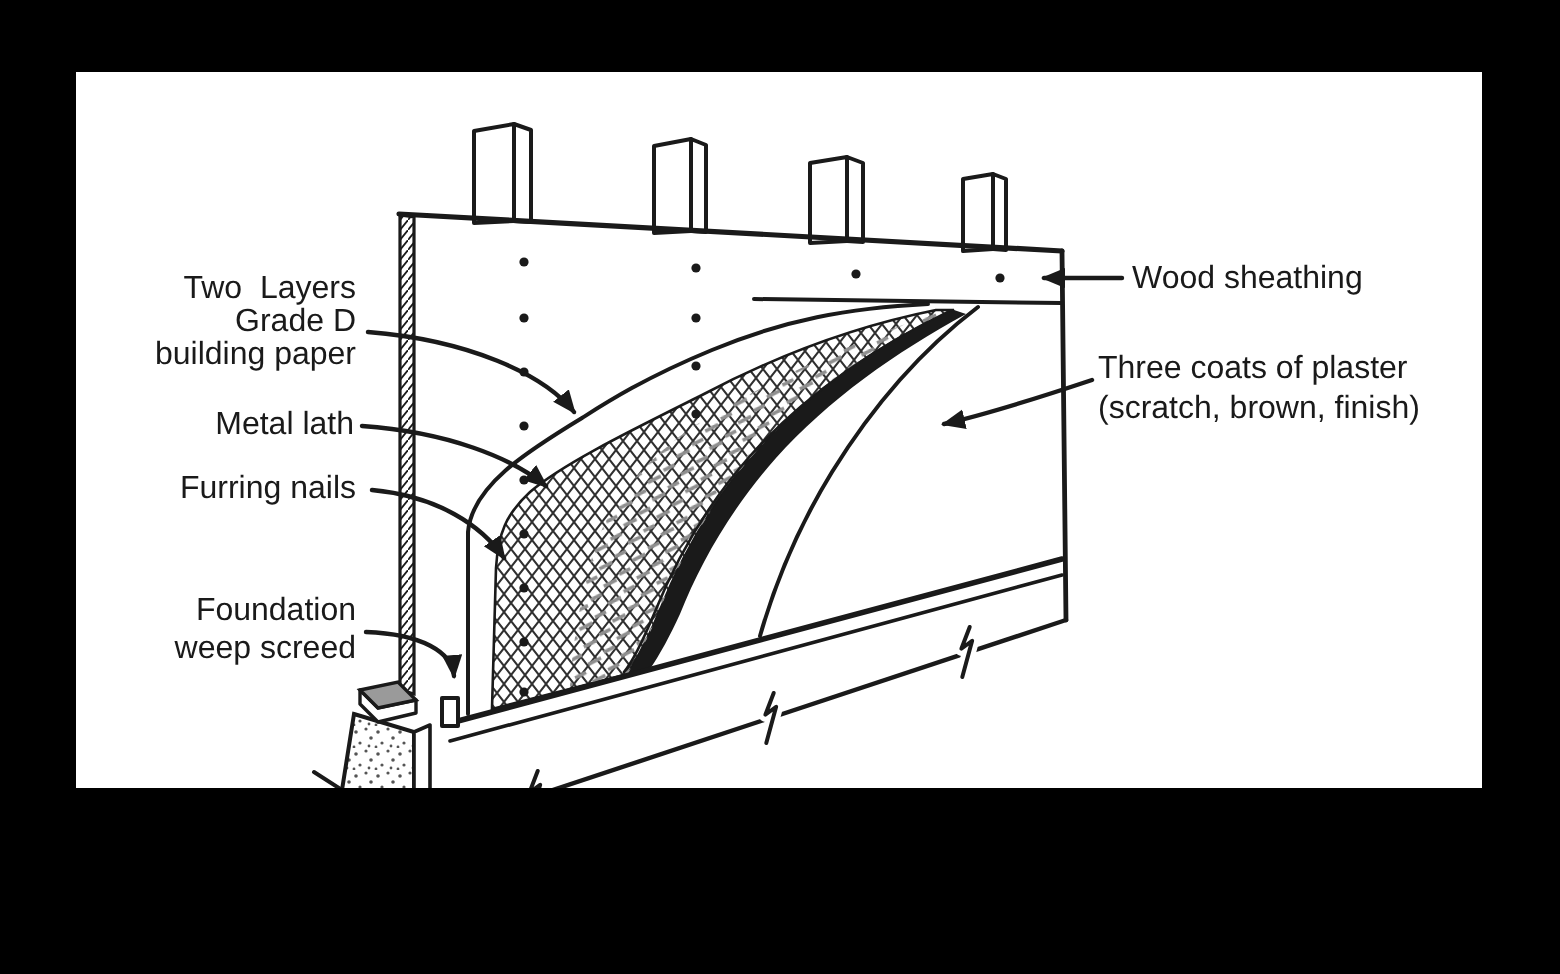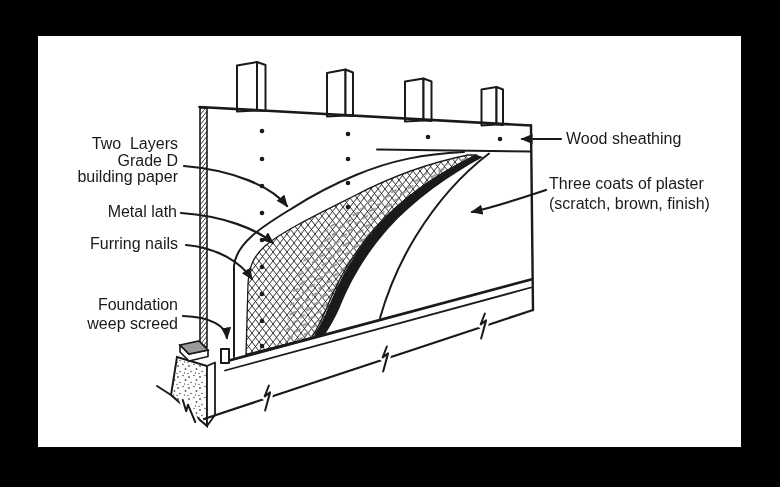--- a/index.html
+++ b/index.html
@@ -1,20 +1,20 @@
 <!DOCTYPE html>
 <html style="--bg: #000000; --panel: #ffffff; --line: #1a1a1a; --sill: #9a9a9a; --dash: #8f8f8f; --stipple: #555555;"><head>
 <meta charset="utf-8">
 <style>
   :root{
     --bg:#000000; --panel:#ffffff; --line:#1a1a1a; --sill:#9a9a9a;
     --dash:#8f8f8f; --stipple:#555555;
   }
   html,body{margin:0;padding:0;background:var(--bg);}
-  .stage{width:780px;height:487px;position:relative;overflow:hidden;background:var(--bg);text-align:center;}
+  .stage{width:780px;height:394px;position:relative;overflow:hidden;background:var(--bg);text-align:center;}
   svg{display:block;}
   .ln{stroke:var(--line);fill:none;stroke-linecap:round;stroke-linejoin:round;}
   .fw{fill:var(--panel);stroke:var(--line);stroke-linejoin:round;}
   .dot{fill:var(--line);stroke:none;}
   .darkband{fill:var(--line);stroke:none;}
   .zigc{stroke:var(--panel);stroke-width:7;fill:none;stroke-linecap:round;stroke-linejoin:round;}
   .zig{stroke:var(--line);stroke-width:2;fill:none;stroke-linecap:round;stroke-linejoin:round;}
   text{font-family:"Liberation Sans","DejaVu Sans",sans-serif;font-size:16px;fill:var(--line);white-space:pre;}
 </style>
 </head>

